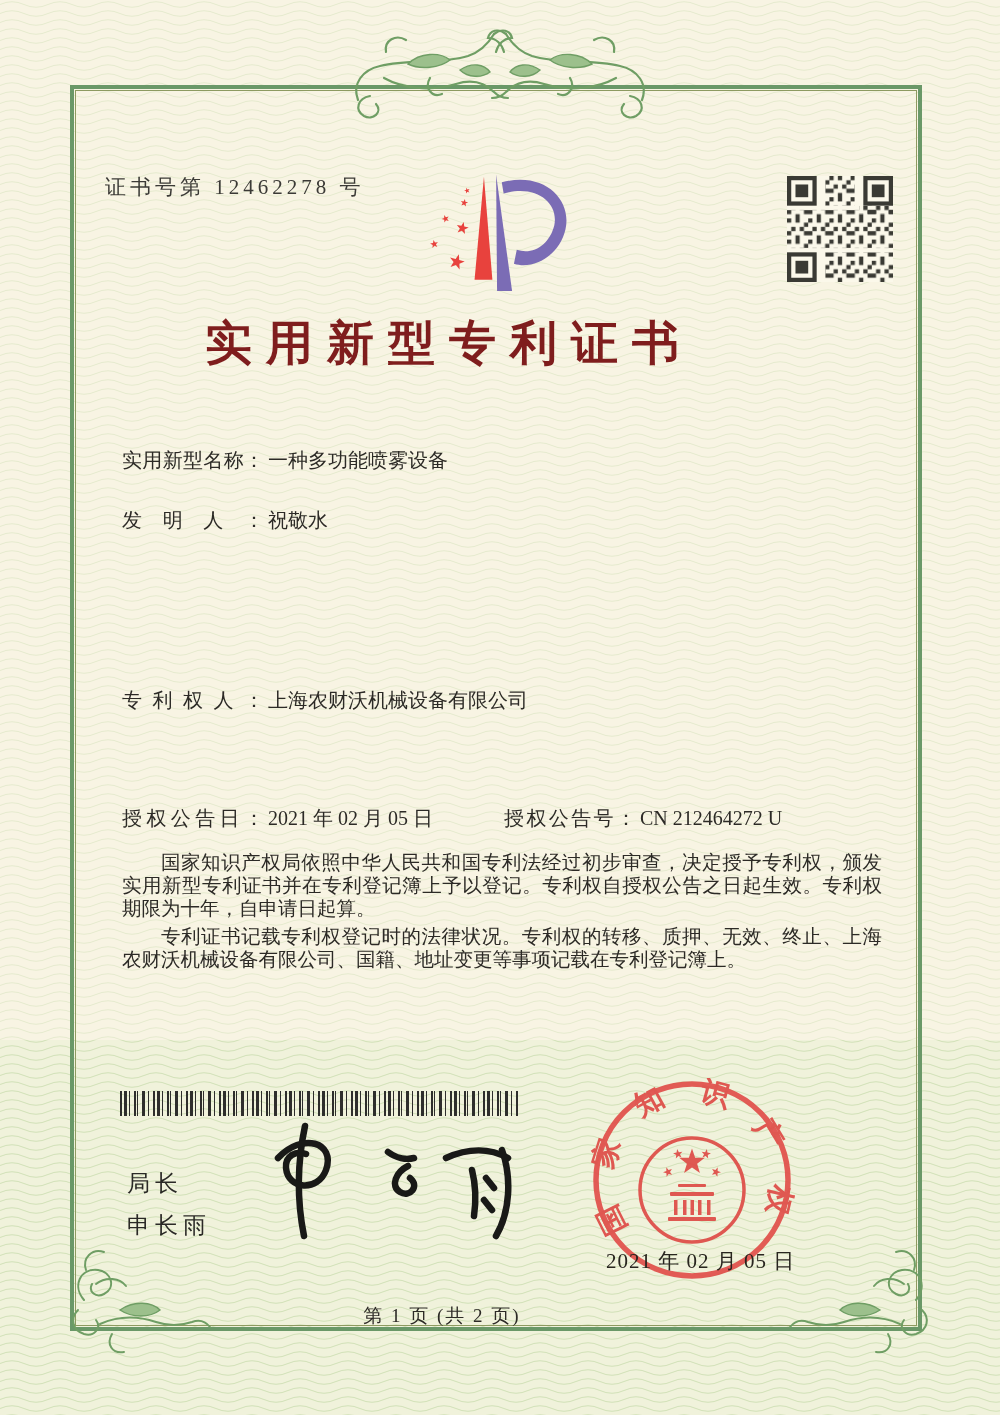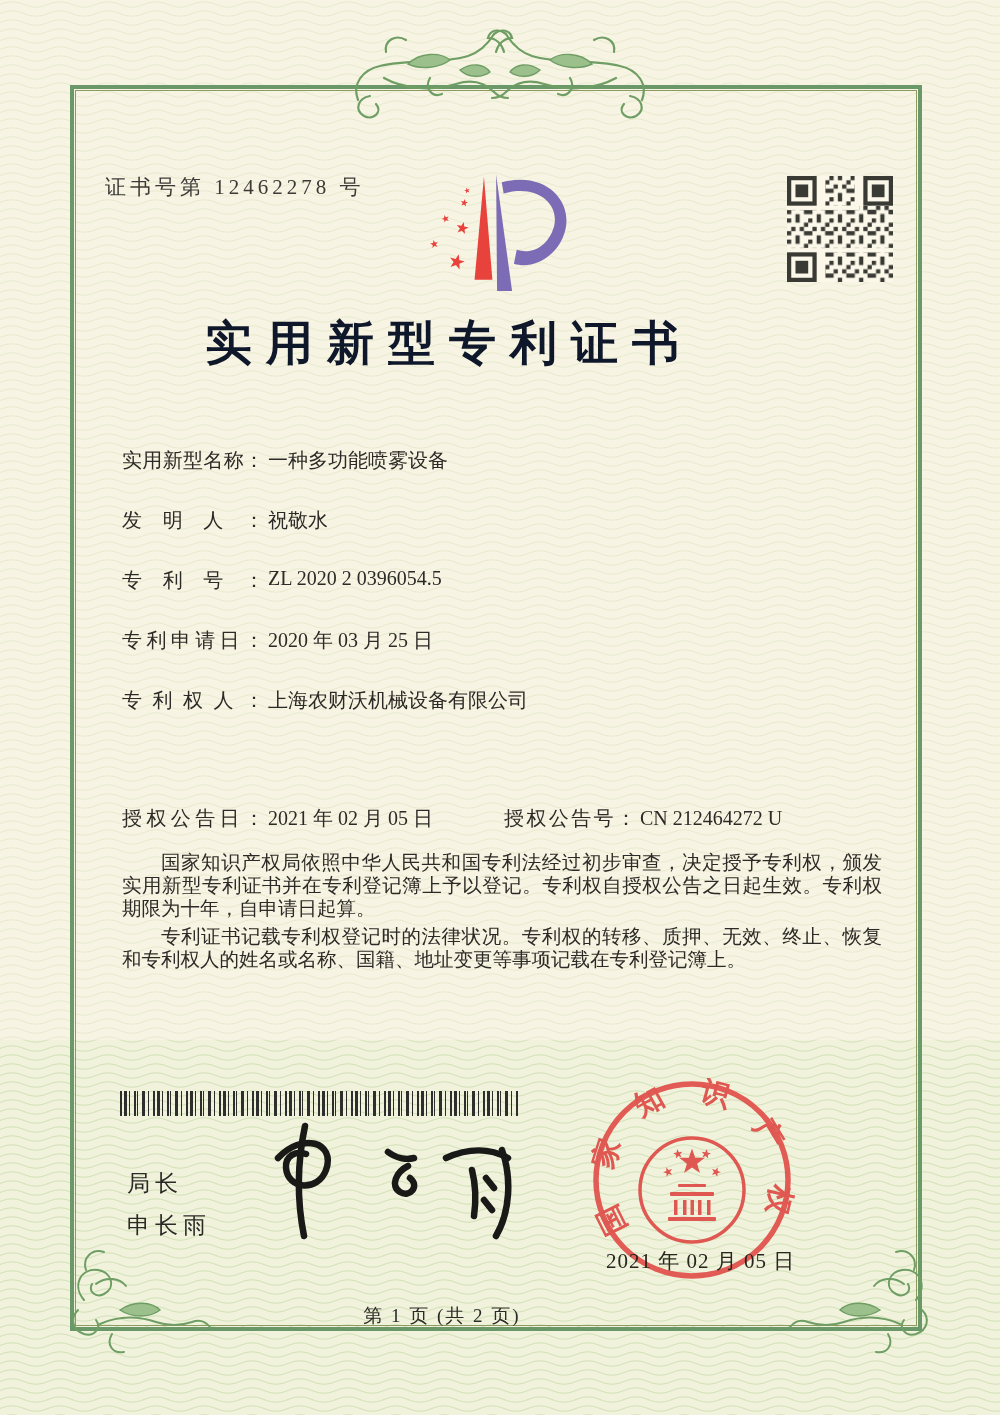--- a/index.html
+++ b/index.html
@@ -24,21 +24,21 @@
   .cert-no {
     position:absolute; left:105px; top:162px;
     font-size:21px; letter-spacing:4px; color:#3b3a36;
   }
   .logo-svg { position:absolute; left:423px; top:150px; }
   .qr-svg   { position:absolute; left:787px; top:165px; }
 
   .title {
     position:absolute; left:0; top:301px; width:100%;
     text-align:center; font-size:47px; font-weight:600;
-    letter-spacing:14px; text-indent:14px; color:#0f172a;
+    letter-spacing:14px; text-indent:14px; color:#7f1d1d;
   }
 
   .row { position:absolute; left:122px; white-space:nowrap; font-size:20px; color:#2c2a26; }
   .r0{top:436px} .r1{top:496px} .r2{top:556px} .r3{top:616px}
   .r4{top:676px} .r5{top:736px} .r6{top:794px}
   .lab {
     display:inline-block; width:142px;
     text-align:justify; text-align-last:justify;
     vertical-align:top;
   }
@@ -195,37 +195,31 @@
     </svg>
 
     <div class="title">实用新型专利证书</div>
 
     <div class="row r0">
       <span class="lab">实用新型名称：</span><span class="val">一种多功能喷雾设备</span>
     </div>
     <div class="row r1">
       <span class="lab">发明人：</span><span class="val">祝敬水</span>
     </div>
-    <div class="row r2">
-      <span class="lab">专利号：</span><span class="val">ZL 2020 2 0396054.5</span>
-    </div>
-    <div class="row r3">
-      <span class="lab">专利申请日：</span><span class="val">2020 年 03 月 25 日</span>
-    </div>
     <div class="row r4">
       <span class="lab">专利权人：</span><span class="val">上海农财沃机械设备有限公司</span>
     </div>
     <div class="row r6">
       <span class="lab">授权公告日：</span><span class="val">2021 年 02 月 05 日</span>
       <span class="lab second">授权公告号：</span><span class="val">CN 212464272 U</span>
     </div>
 
     <div class="body-text">
       <p>国家知识产权局依照中华人民共和国专利法经过初步审查，决定授予专利权，颁发实用新型专利证书并在专利登记簿上予以登记。专利权自授权公告之日起生效。专利权期限为十年，自申请日起算。</p>
-      <p>专利证书记载专利权登记时的法律状况。专利权的转移、质押、无效、终止、恢复和专利权人的姓名或名称、国籍、地址变更等事项记载在专利登记簿上。</p>
+      <p>专利证书记载专利权登记时的法律状况。专利权的转移、质押、无效、终止、上海农财沃机械设备有限公司、国籍、地址变更等事项记载在专利登记簿上。</p>
     </div>
 
     <div class="barcode"></div>
 
     <div class="duty-title">局长</div>
     <div class="duty-name">申长雨</div>
 
     <svg class="sig-svg" width="270" height="135" viewBox="0 0 270 135">
       <g fill="none" stroke="#191917" stroke-width="6.5" stroke-linecap="round" stroke-linejoin="round">
         <path d="M55,12 C48,45 46,82 54,122"></path>

